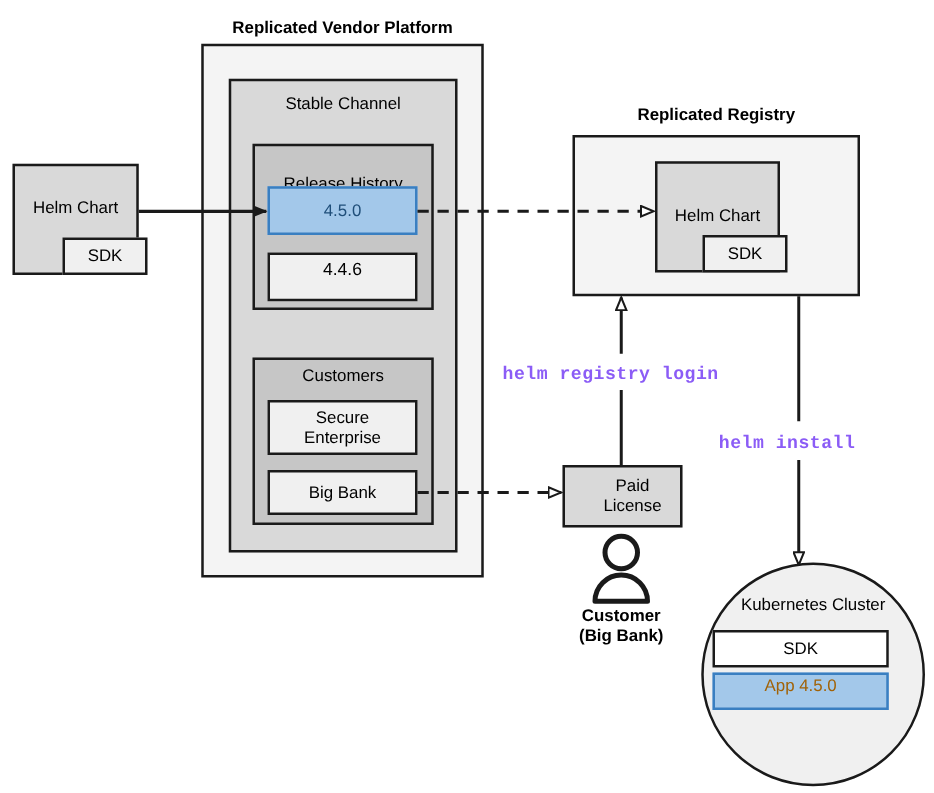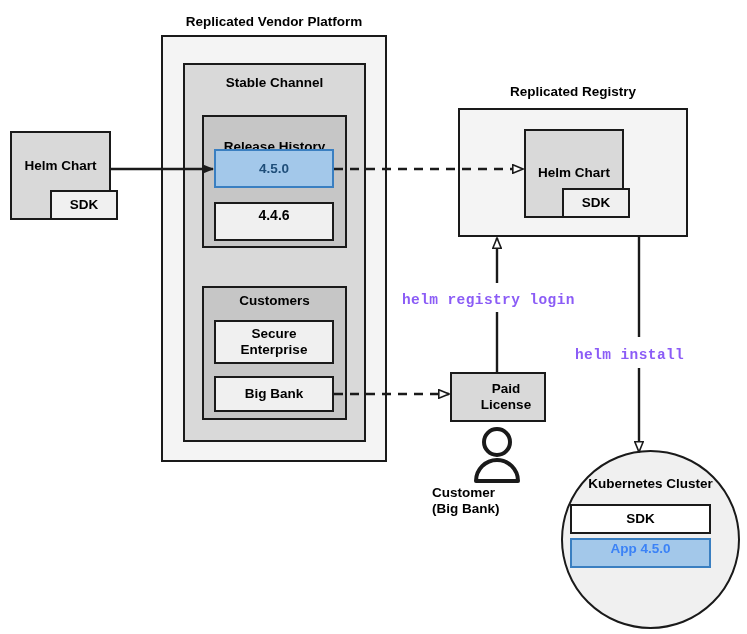--- a/index.html
+++ b/index.html
@@ -11,21 +11,21 @@
     position:relative;
     width:747px;
     height:634px;
     background:#ffffff;
     overflow:hidden;
   }
   .box{position:absolute;box-sizing:border-box;}
   .lbl{
     position:absolute;
     box-sizing:border-box;
-    font-weight:bold;
+    font-weight:normal;
     color:#000000;
     text-align:center;
     line-height:1.15;
     white-space:pre-line;
     display:flex;
     align-items:center;
     justify-content:center;
   }
   
   .plat-outer{
@@ -83,21 +83,21 @@
   svg.overlay{
     position:absolute;
     left:0;top:0;
     width:747px;height:634px;
     pointer-events:none;
   }
   .cap{
     position:absolute;
     font-weight:bold;
     color:#000000;
-    text-align:left;
+    text-align:center;
     white-space:pre-line;
     line-height:1.2;
   }
 </style>
 </head>
 <body>
 
 <div id="stage">
 
   <div class="box node-gray" style="left:10px;top:131px;width:101px;height:89px;">
@@ -154,21 +154,21 @@
   <div class="cap" style="left:432px;top:485px;width:130px;font-size:13.5px;">Customer
 (Big Bank)</div>
 
   <div class="box circle" style="left:561px;top:450px;width:179px;height:179px;"></div>
   <div class="lbl" style="left:561px;top:473px;width:179px;height:22px;font-size:13.5px;">Kubernetes Cluster</div>
 
   <div class="box node-white" style="left:570px;top:504px;width:141px;height:30px;"></div>
   <div class="lbl" style="left:570px;top:504px;width:141px;height:30px;font-size:13.5px;">SDK</div>
 
   <div class="box node-blue" style="left:570px;top:538px;width:141px;height:30px;"></div>
-  <div class="lbl" style="left:570px;top:538px;width:141px;height:21px;font-size:13.5px;color:#3b82f6;">App 4.5.0</div>
+  <div class="lbl" style="left:570px;top:538px;width:141px;height:21px;font-size:13.5px;color:#a16207;">App 4.5.0</div>
 
   <div class="mono" style="left:402px;top:292px;font-size:14.5px;letter-spacing:0.4px;">helm registry login</div>
   <div class="mono" style="left:575px;top:347px;font-size:14.5px;letter-spacing:0.4px;">helm install</div>
 
   <svg class="overlay" viewBox="0 0 747 634">
     <defs>
       <marker id="mk-filled" markerWidth="11" markerHeight="9" refX="10" refY="4.5" orient="auto" markerUnits="userSpaceOnUse">
         <path d="M0,0 L11,4.5 L0,9 z" fill="#1a1a1a"></path>
       </marker>
       <marker id="mk-hollow" markerWidth="12" markerHeight="10" refX="11" refY="5" orient="auto" markerUnits="userSpaceOnUse">

